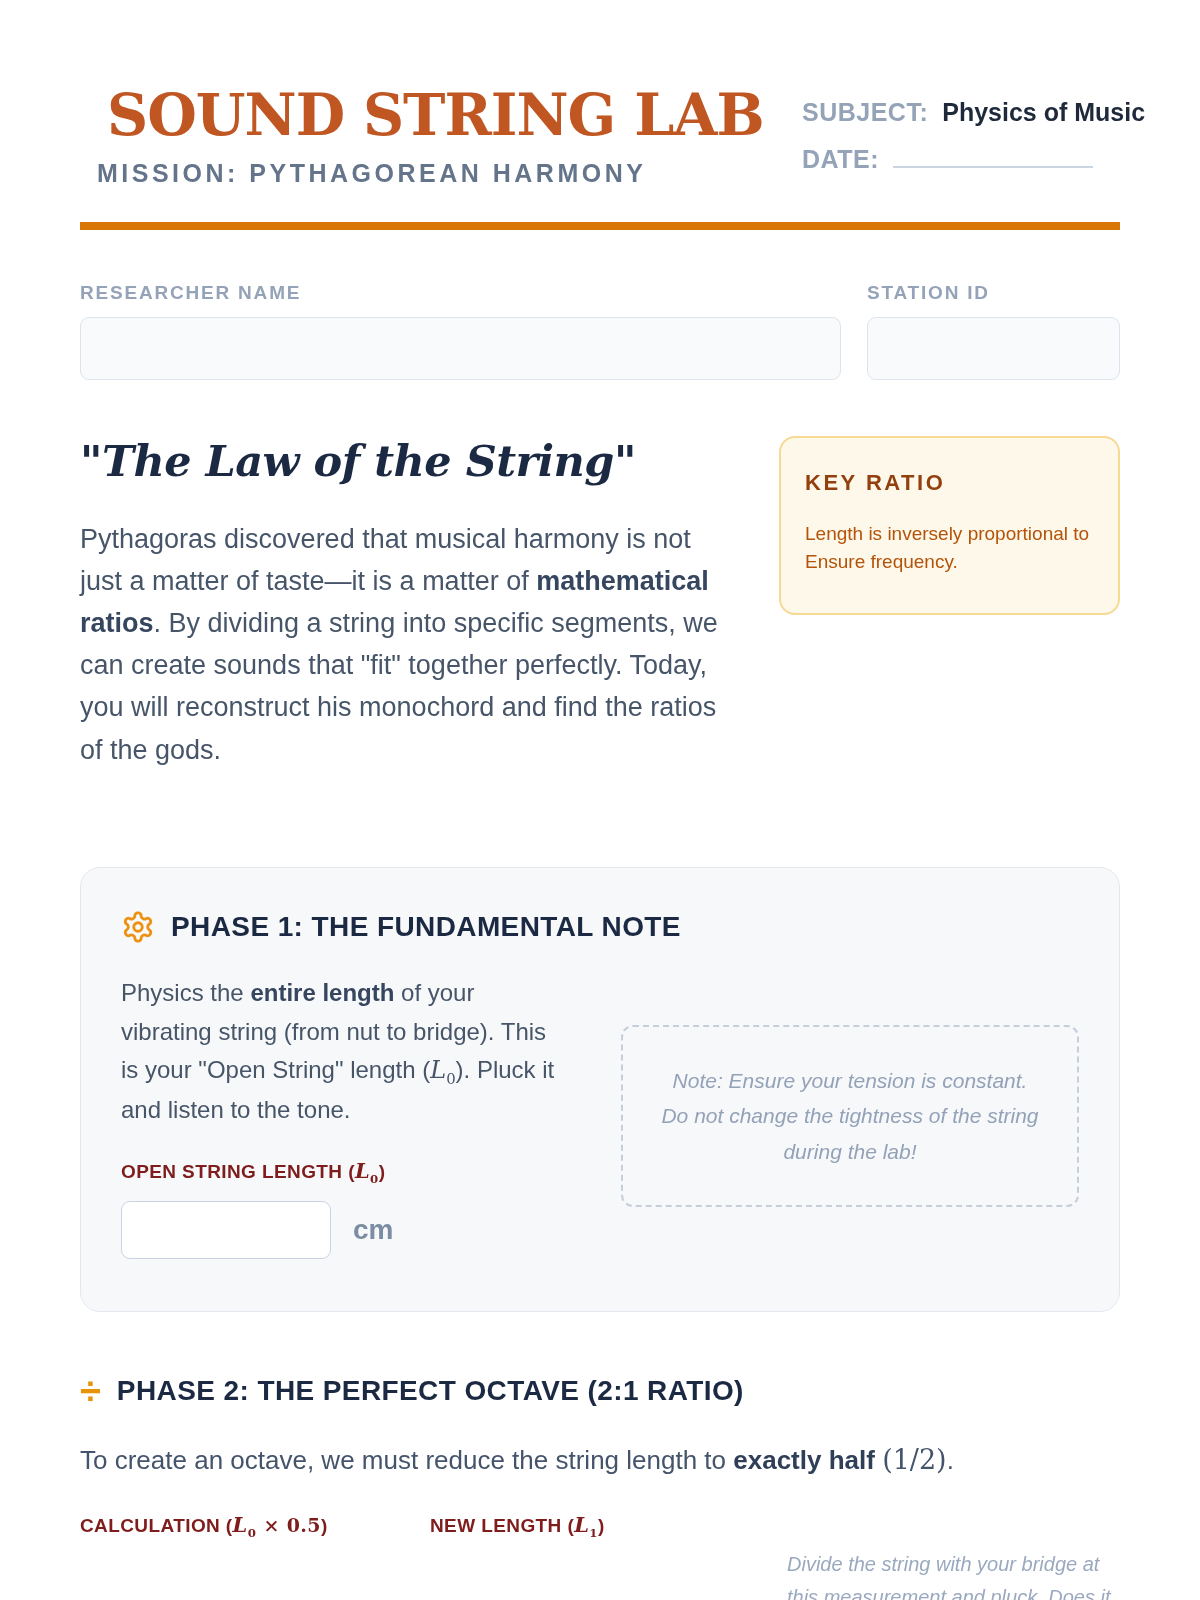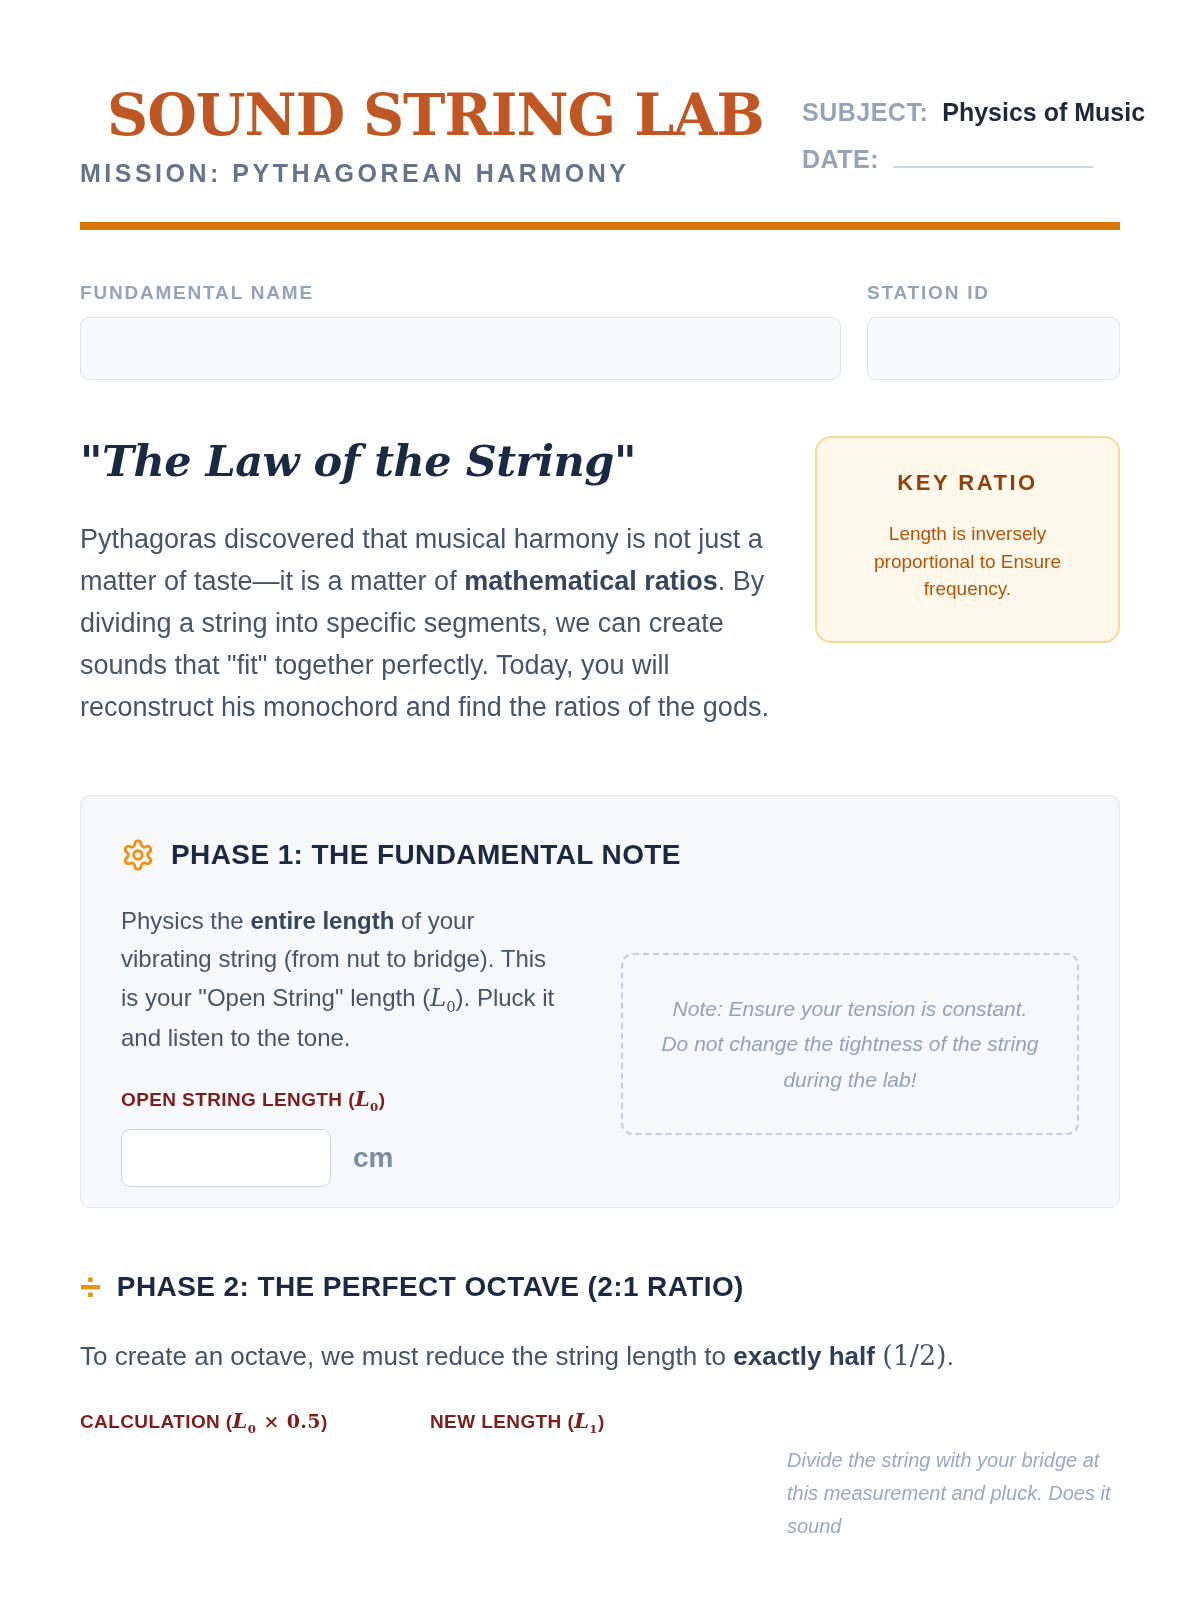--- a/index.html
+++ b/index.html
@@ -14,21 +14,21 @@
 
   
   .header { display:flex; justify-content:space-between; align-items:flex-start; }
   .brand-title {
     font-family:"DejaVu Serif", serif;
     font-weight:700; font-size:57px; line-height:1;
     color:#c05621; letter-spacing:-1px;margin-left:27px;
   }
   .brand-sub {
     margin-top:16px; font-size:25px; font-weight:700;
-    color:#64748b; letter-spacing:3.5px;
+    color:#64748b; letter-spacing:3.5px;margin-left:17px;
   }
   .meta { width:318px; padding-top:12px; font-size:25px; font-weight:700; }
   .meta-row { display:flex; align-items:baseline; margin-bottom:18px; }
   .meta-label { color:#94a3b8; margin-right:14px; letter-spacing:.5px; white-space:nowrap; }
   .meta-value { color:#1e293b; white-space:nowrap; }
   .date-line { display:inline-block; width:200px; height:20px; border-bottom:2px solid #cbd5e1; }
 
   .divider { height:8px; background:#d97706; margin-top:30px; }
 
   
@@ -47,35 +47,35 @@
   .main-row { display:flex; gap:46px; margin-top:56px; align-items:flex-start; }
   .intro-col { flex:1; }
   .law-heading {
     font-family:"DejaVu Serif", serif; font-style:italic; font-weight:700;
     font-size:43px; color:#1b2942; letter-spacing:-.5px;
   }
   .intro-p { margin-top:32px; font-size:27px; line-height:1.56; color:#475569; }
   .intro-p b { color:#36465f; }
 
   .key-card {
-    width:305px; background:#fdf8e9; border:2px solid #f6d992;
-    border-radius:16px; padding:32px 24px 38px; text-align:center;
+    width:341px; background:#fdf8e9; border:2px solid #f6d992;
+    border-radius:16px; padding:32px 24px 38px; text-align:left;
   }
   .key-title { font-size:22px; font-weight:700; letter-spacing:2.5px; color:#92400e; }
   .key-formula {
     margin-top:20px;
     font-family:"DejaVu Sans Mono", monospace; font-weight:700;
     font-size:44px; letter-spacing:8px; line-height:1.45; color:#d97706;
   }
   .key-caption { margin-top:24px; font-size:19px; line-height:1.45; color:#b45309; }
 
   
   .phase-card {
-    margin-top:66px; background:#f7f8fa; border:1px solid #e3e8ef;
-    border-radius:10px; padding:42px 40px 20px;
+    margin-top:96px; background:#f7f8fa; border:1px solid #e3e8ef;
+    border-radius:20px; padding:42px 40px 52px;
   }
   .phase-head { display:flex; align-items:center; gap:16px; }
   .phase-title { font-size:28px; font-weight:700; color:#1b2942; letter-spacing:.4px; }
   .icon-wrap { display:flex; align-items:center; }
 
   .p1-body { display:flex; gap:52px; margin-top:30px; }
   .p1-left { width:448px; }
   .p1-text { font-size:24px; line-height:1.62; color:#475569; }
   .p1-text b { color:#36465f; }
   .math { font-family:"DejaVu Serif", serif; font-style:italic; }
@@ -130,21 +130,21 @@
         <span class="meta-label">DATE:</span>
         <span class="date-line"></span>
       </div>
     </div>
   </div>
 
   <div class="divider"></div>
 
   <div class="fields-row">
     <div class="grow">
-      <div class="f-label">FUNDAMENTAL NAME</div>
+      <div class="f-label">RESEARCHER NAME</div>
       <input class="f-input" type="text" value="" style="">
     </div>
     <div class="station">
       <div class="f-label">STATION ID</div>
       <input class="f-input" type="text" value="" style="">
     </div>
   </div>
 
   <div class="main-row">
     <div class="intro-col">

